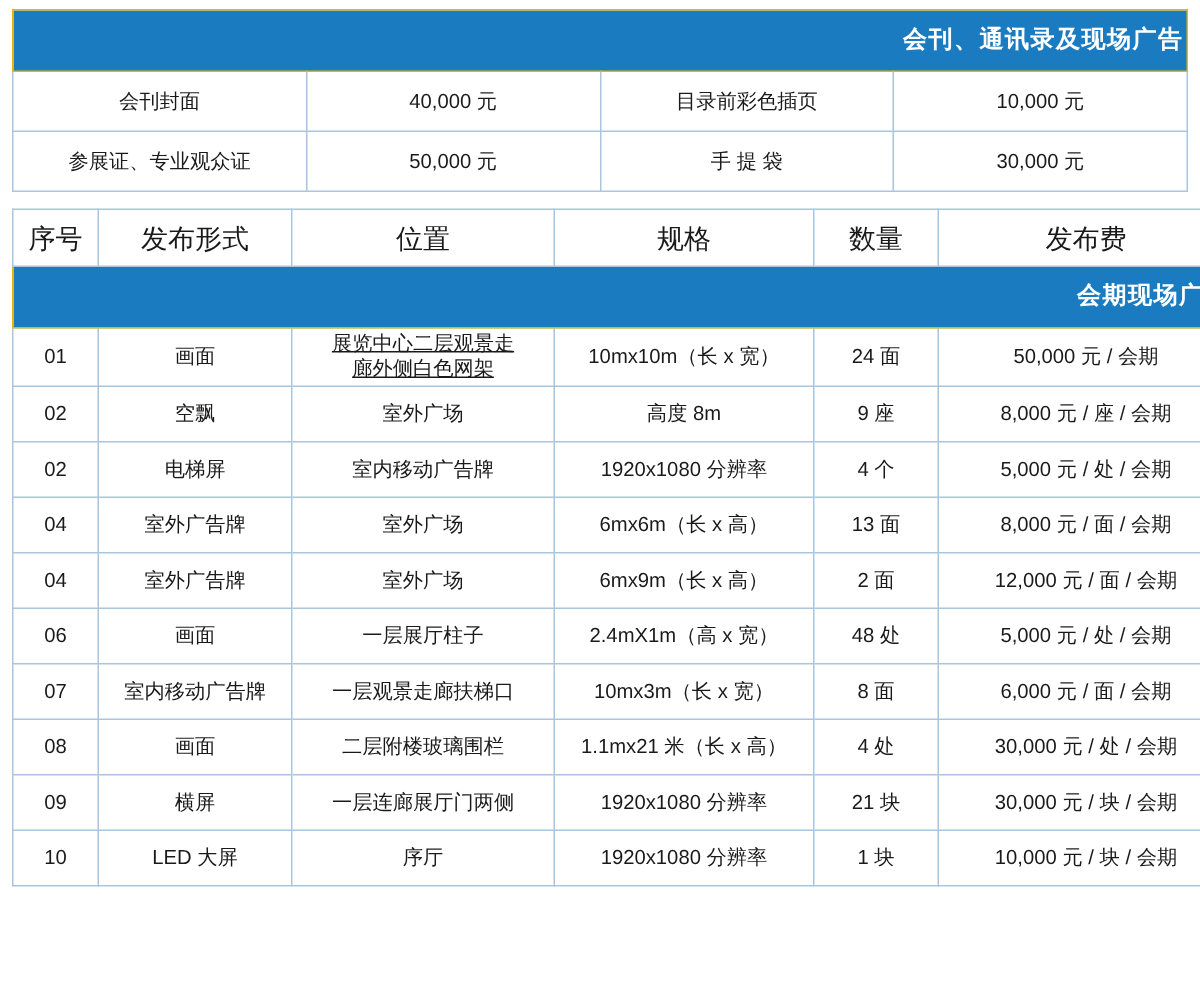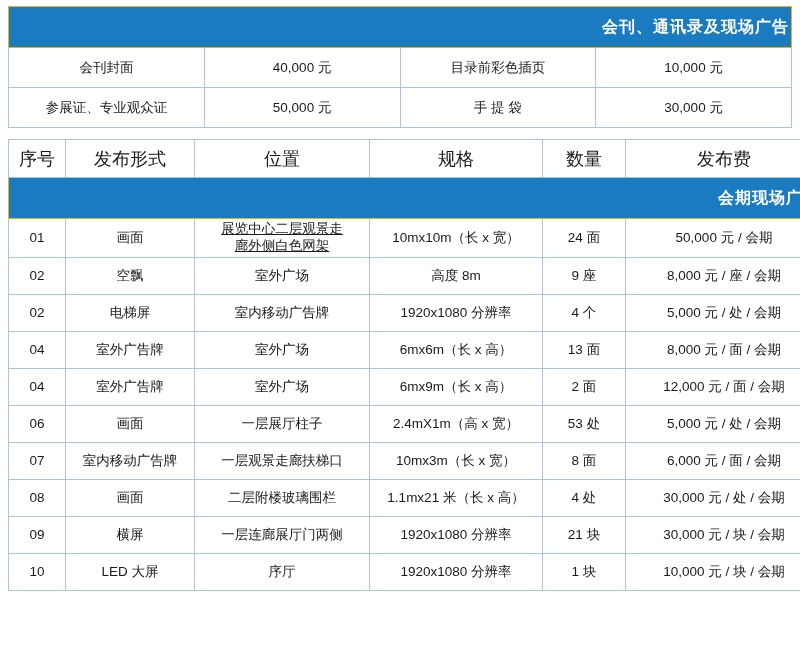--- a/index.html
+++ b/index.html
@@ -160,21 +160,21 @@
         <td>室外广场</td>
         <td>6mx9m（长 x 高）</td>
         <td>2 面</td>
         <td>12,000 元 / 面 / 会期</td>
       </tr>
       <tr>
         <td>06</td>
         <td>画面</td>
         <td>一层展厅柱子</td>
         <td>2.4mX1m（高 x 宽）</td>
-        <td>53 处</td>
+        <td>48 处</td>
         <td>5,000 元 / 处 / 会期</td>
       </tr>
       <tr>
         <td>07</td>
         <td>室内移动广告牌</td>
         <td>一层观景走廊扶梯口</td>
         <td>10mx3m（长 x 宽）</td>
         <td>8 面</td>
         <td>6,000 元 / 面 / 会期</td>
       </tr>

